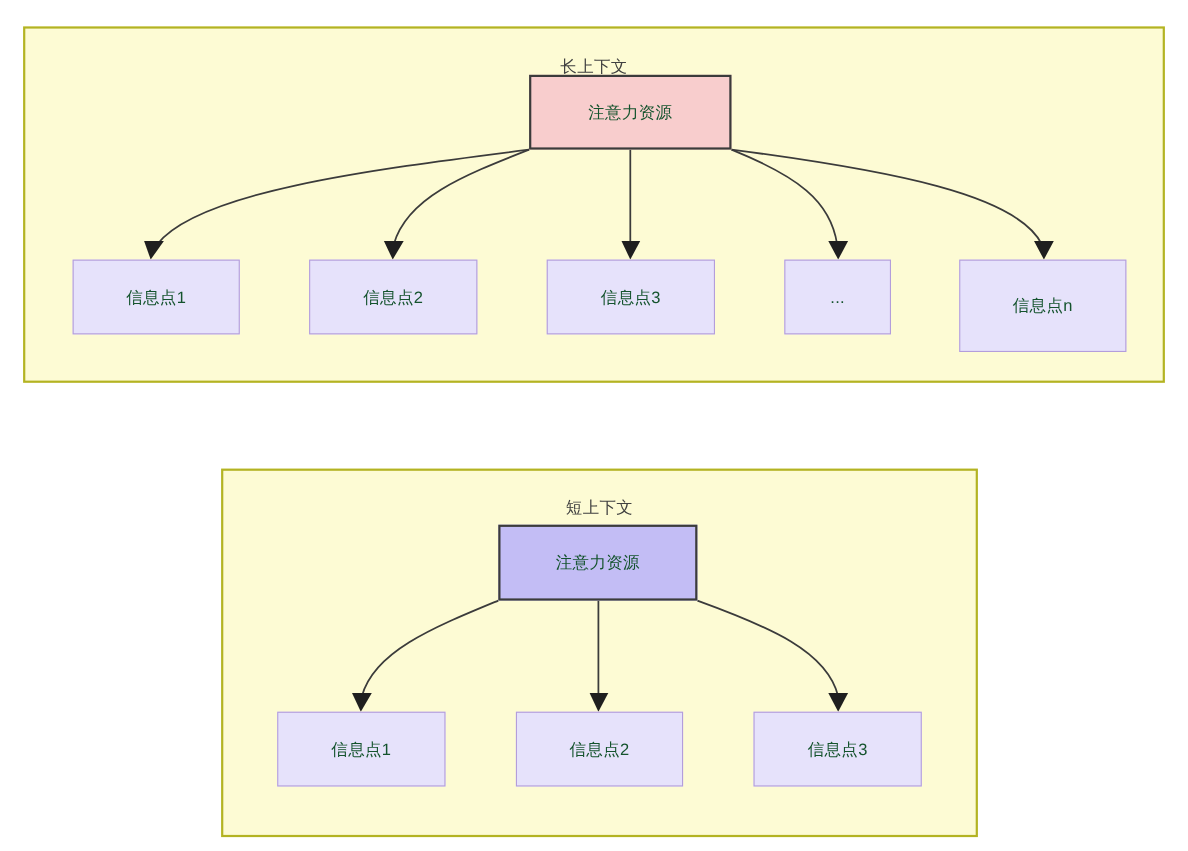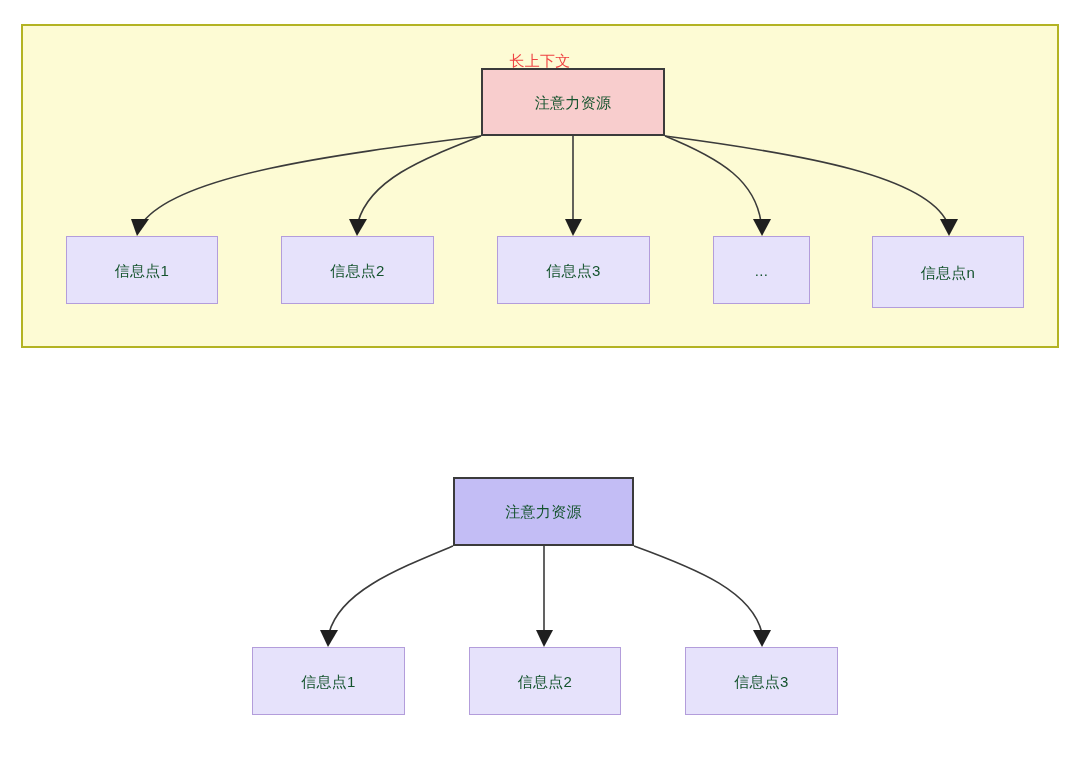--- a/index.html
+++ b/index.html
@@ -45,21 +45,21 @@
   }
 
   .group-title {
     position: absolute;
     top: 26px;
     left: 0;
     width: 100%;
     text-align: center;
     font-size: 15px;
     line-height: 15px;
-    color: #ef4444;
+    color: #404040;
     letter-spacing: 0.3px;
     white-space: nowrap;
   }
   #group-long .group-title { top: 27px; }
   #group-short .group-title { top: 26px; }
 
   
   .node {
     position: absolute;
     box-sizing: border-box;
@@ -85,21 +85,21 @@
     background: #e6e2fb;
     border: 1.6px solid #b39ddb;
   }
 
   
   #node-attn-long   { left: 481px; top: 68px;  width: 184px; height: 68px; }
   #node-long-0      { left: 66px;  top: 236px; width: 152px; height: 68px; }
   #node-long-1      { left: 281px; top: 236px; width: 153px; height: 68px; }
   #node-long-2      { left: 497px; top: 236px; width: 153px; height: 68px; }
   #node-long-3      { left: 713px; top: 236px; width: 97px;  height: 68px; }
-  #node-long-4      { left: 872px; top: 236px; width: 152px; height: 72px; }
+  #node-long-4      { left: 872px; top: 236px; width: 152px; height: 84px; }
 
   
   #node-attn-short  { left: 453px; top: 477px; width: 181px; height: 69px; }
   #node-short-0     { left: 252px; top: 647px; width: 153px; height: 68px; }
   #node-short-1     { left: 469px; top: 647px; width: 152px; height: 68px; }
   #node-short-2     { left: 685px; top: 647px; width: 153px; height: 68px; }
 
   
   #edge-layer {
     position: absolute;
@@ -121,20 +121,23 @@
 </style>
 </head>
 <body>
 
 <div id="diagram-root">
 
   <div class="group-box" id="group-long">
     <div class="group-title">长上下文</div>
   </div>
 
+  <div class="group-box" id="group-short">
+    <div class="group-title">短上下文</div>
+  </div>
 
   <svg id="edge-layer" viewBox="0 0 1080 774" width="1080" height="774">
 
     <g>
       <path class="edge-path" d="M 481,136 C 330,155 180,175 143,222"></path>
       <polygon class="edge-head" points="137,236 131,219 149,219"></polygon>
     </g>
     <g>
       <path class="edge-path" d="M 481,136 C 420,160 370,180 358,222"></path>
       <polygon class="edge-head" points="357,236 349,219 367,219"></polygon>

